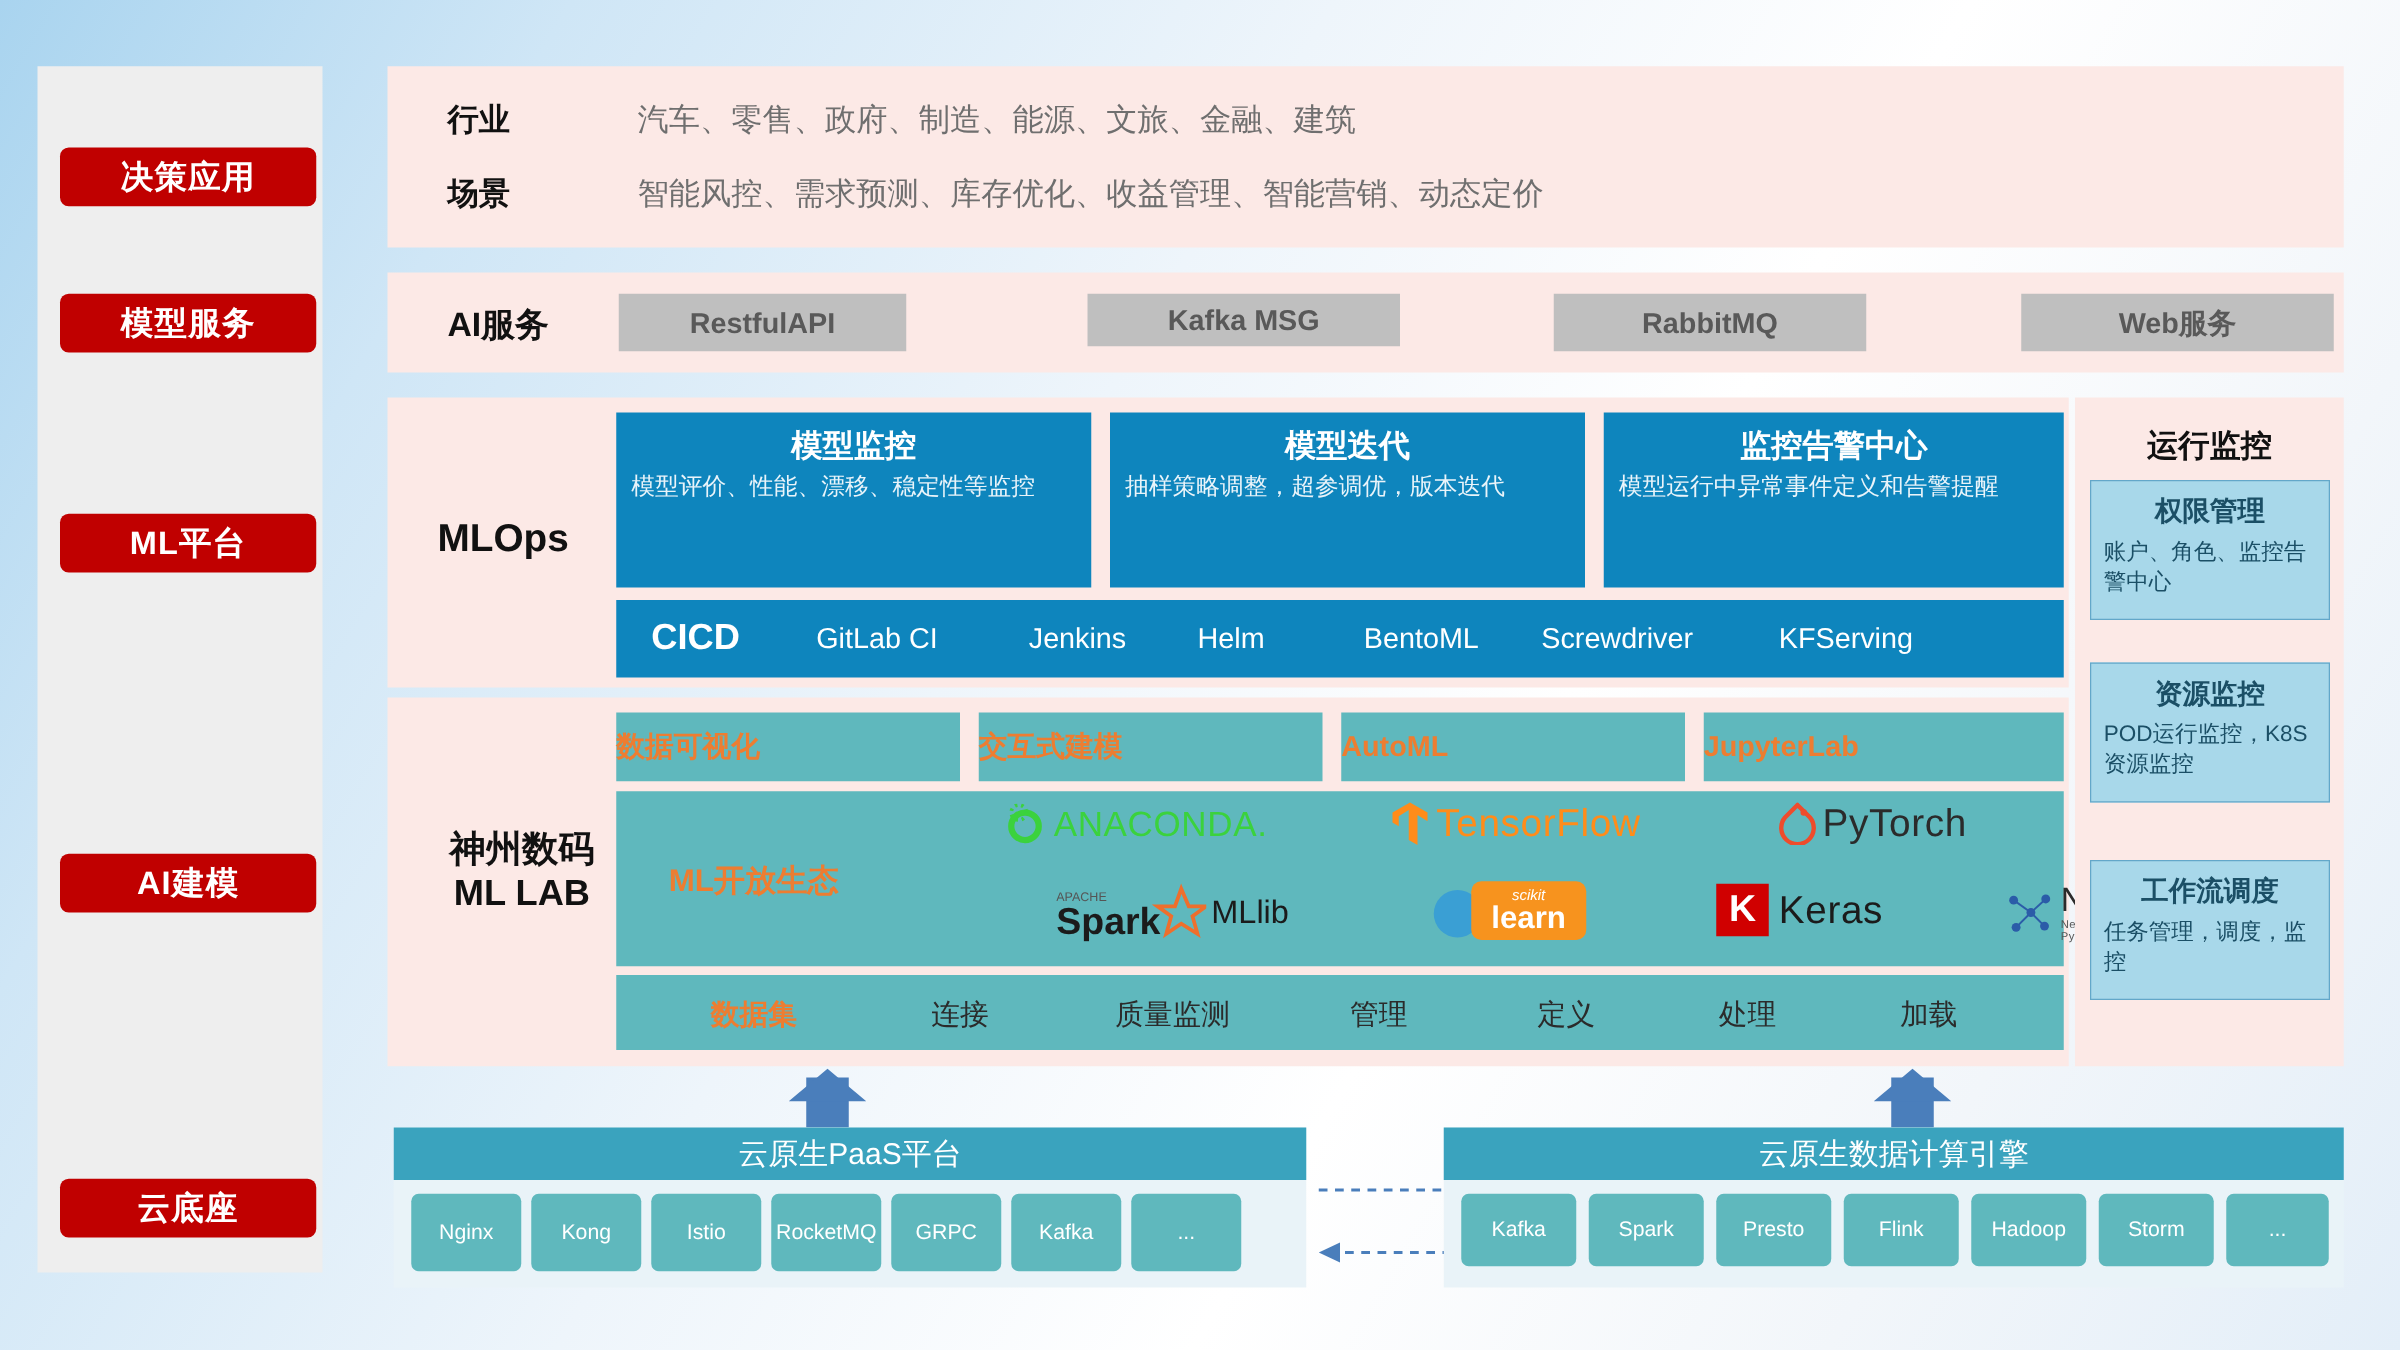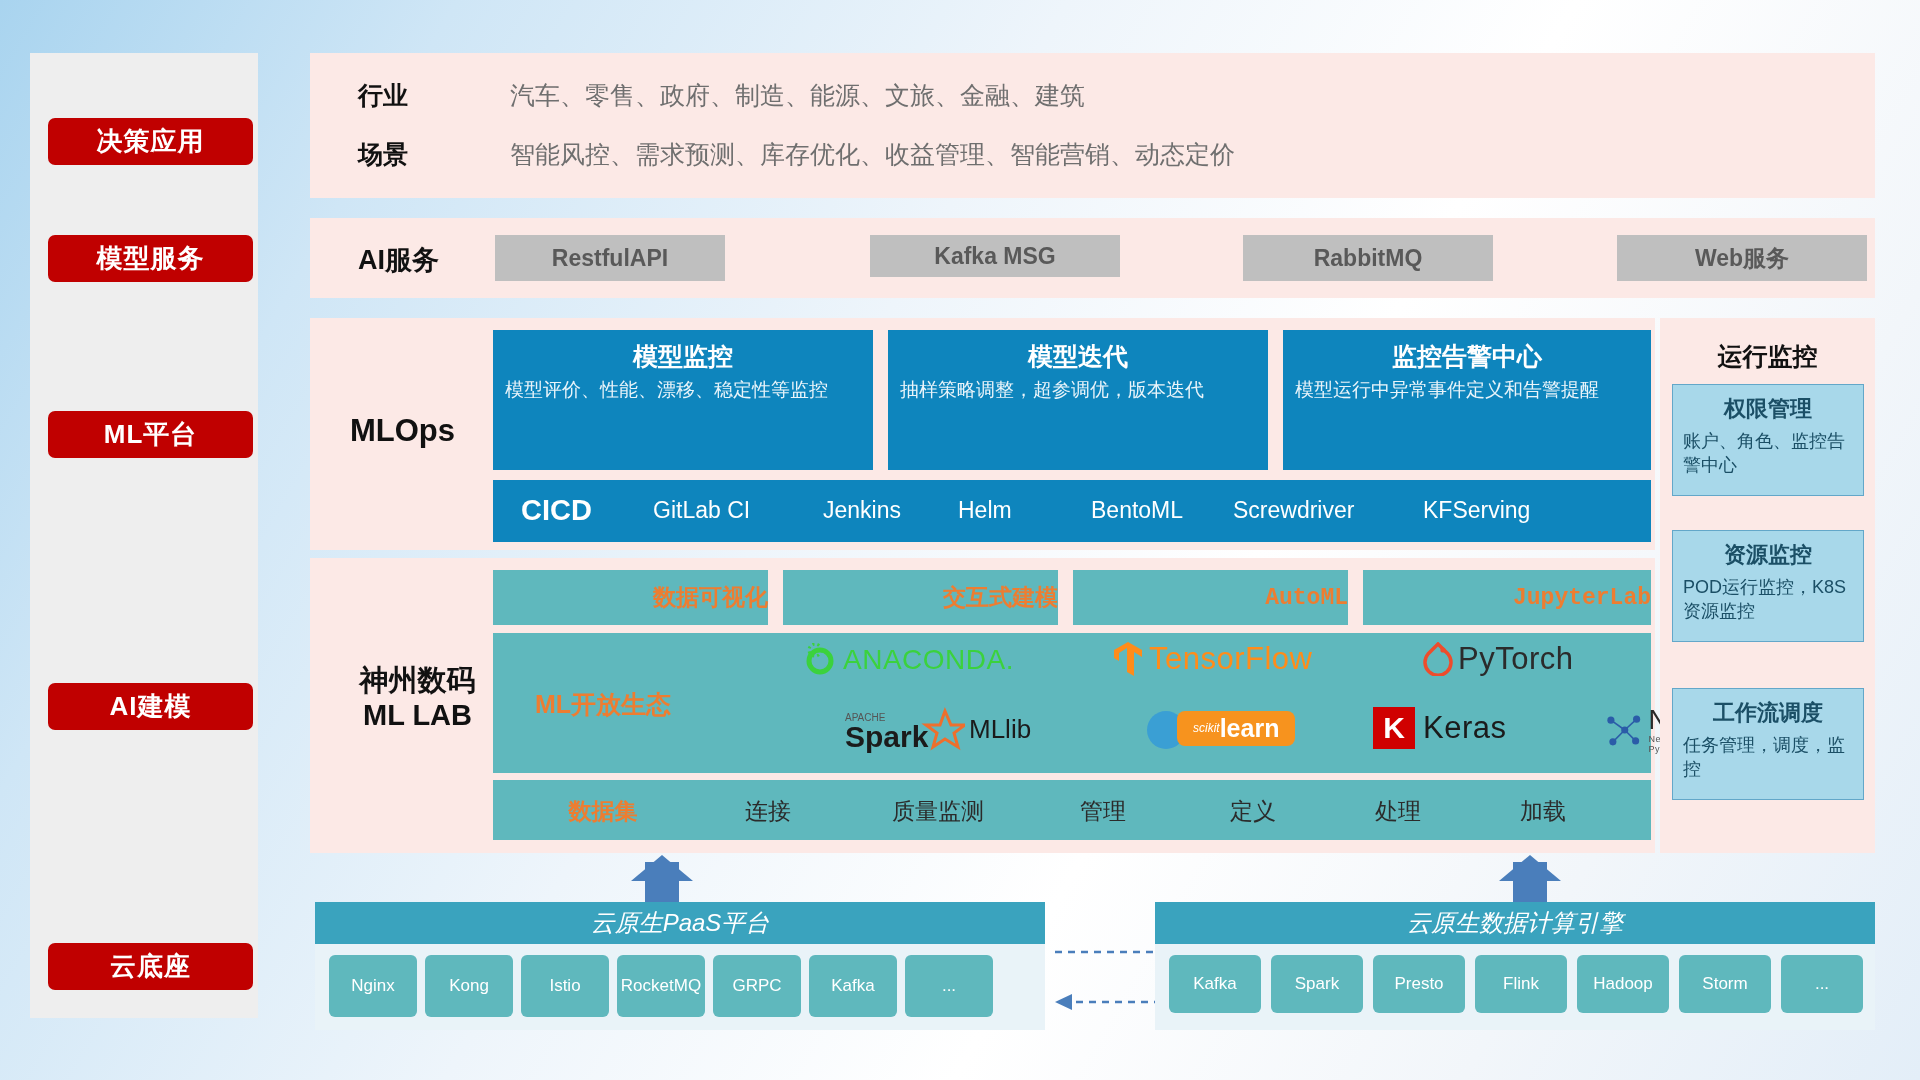--- a/index.html
+++ b/index.html
@@ -37,37 +37,37 @@
 
   .blue-box{position:absolute;background:#0e85bd;color:#fff;}
   .blue-box .bb-title{font-size:25px;font-weight:bold;text-align:center;margin:10px 0 4px;}
   .blue-box .bb-desc{font-size:19px;line-height:1.35;color:#e9f4fa;padding:0 12px;}
 
   .cicd{position:absolute;background:#0e85bd;color:#fff;overflow:hidden;}
   .cicd-title{position:absolute;left:28px;top:14px;font-size:29px;font-weight:bold;}
   .cicd-item{position:absolute;top:16px;font-size:23px;color:#fff;width:105px;line-height:1.25;}
 
   .teal-chip{
-    position:absolute;background:#5fb8bd;display:flex;align-items:center;justify-content:flex-end;
-    color:#ed7d31;font-size:23px;font-weight:bold;font-family:Liberation Mono, monospace;
+    position:absolute;background:#5fb8bd;display:flex;align-items:center;justify-content:flex-start;
+    color:#ed7d31;font-size:23px;font-weight:bold;
   }
   .teal-panel{position:absolute;background:#5fb8bd;}
   .eco-label{position:absolute;color:#ed7d31;font-size:25px;font-weight:bold;}
 
   .ds-cell{position:absolute;font-size:23px;color:#2b2b2b;text-align:center;}
   .ds-cell.k{color:#ed7d31;font-weight:bold;}
 
   
   .mon-title{position:absolute;font-size:25px;font-weight:bold;color:#111;text-align:center;width:100%;}
   .mon-box{position:absolute;background:#a8d8ea;border:1px solid #63a7c9;}
   .mon-box .mb-t{font-size:22px;font-weight:bold;color:#1b4f66;text-align:center;margin-top:9px;}
   .mon-box .mb-d{font-size:18px;color:#1b4f66;line-height:1.32;padding:6px 10px 0;}
 
   
-  .cloud-head{position:absolute;background:#3aa3be;color:#fff;font-size:24px;display:flex;align-items:center;justify-content:center;font-style:italic;}
+  .cloud-head{position:absolute;background:#3aa3be;color:#fff;font-size:24px;display:flex;align-items:center;justify-content:center;}
   .cloud-tray{position:absolute;background:#e9f3f8;}
   .cloud-chip{
     position:absolute;background:#5fb8bd;border-radius:6px;color:#fff;font-size:17px;
     display:flex;align-items:center;justify-content:center;text-align:center;line-height:1.15;
   }
   .arrow-up{position:absolute;width:0;height:0;}
 
   
   .logo{position:absolute;display:flex;align-items:center;}
   .logo-txt{font-size:28px;letter-spacing:.5px;}
@@ -204,21 +204,21 @@
           <text x="0" y="42" font-size="30" font-weight="bold" fill="#1b1b1b" font-family="Liberation Sans, sans-serif">Spark</text>
           <polygon points="100,6 106,20 120,20 109,28 113,42 100,34 88,42 92,28 81,20 95,20" fill="none" stroke="#ee6f2d" stroke-width="3"></polygon>
         </svg>
         <span style="font-size:26px;color:#1b1b1b;margin-left:4px;">MLlib</span>
       </div>
 
       <div class="logo" style="left:650px;top:72px;">
         <svg width="46" height="46" viewBox="0 0 46 46">
           <circle cx="23" cy="25" r="19" fill="#3a9fd4"></circle>
         </svg>
-        <div style="margin-left:-12px;background:#f7931e;border-radius:8px;padding:5px 16px;display:flex;flex-direction:row;align-items:center;">
+        <div style="margin-left:-12px;background:#f7931e;border-radius:8px;padding:5px 16px;display:flex;flex-direction:column;align-items:center;">
           <span style="font-size:12px;color:#fff;line-height:1;font-style:italic;">scikit</span>
           <span style="font-size:25px;color:#fff;line-height:1;font-weight:bold;">learn</span>
         </div>
       </div>
 
       <div class="logo" style="left:880px;top:74px;">
         <div style="width:42px;height:42px;background:#d00000;display:flex;align-items:center;justify-content:center;">
           <span style="color:#fff;font-size:30px;font-weight:bold;">K</span>
         </div>
         <span class="logo-txt" style="color:#1b1b1b;margin-left:8px;font-size:31px;">Keras</span>

